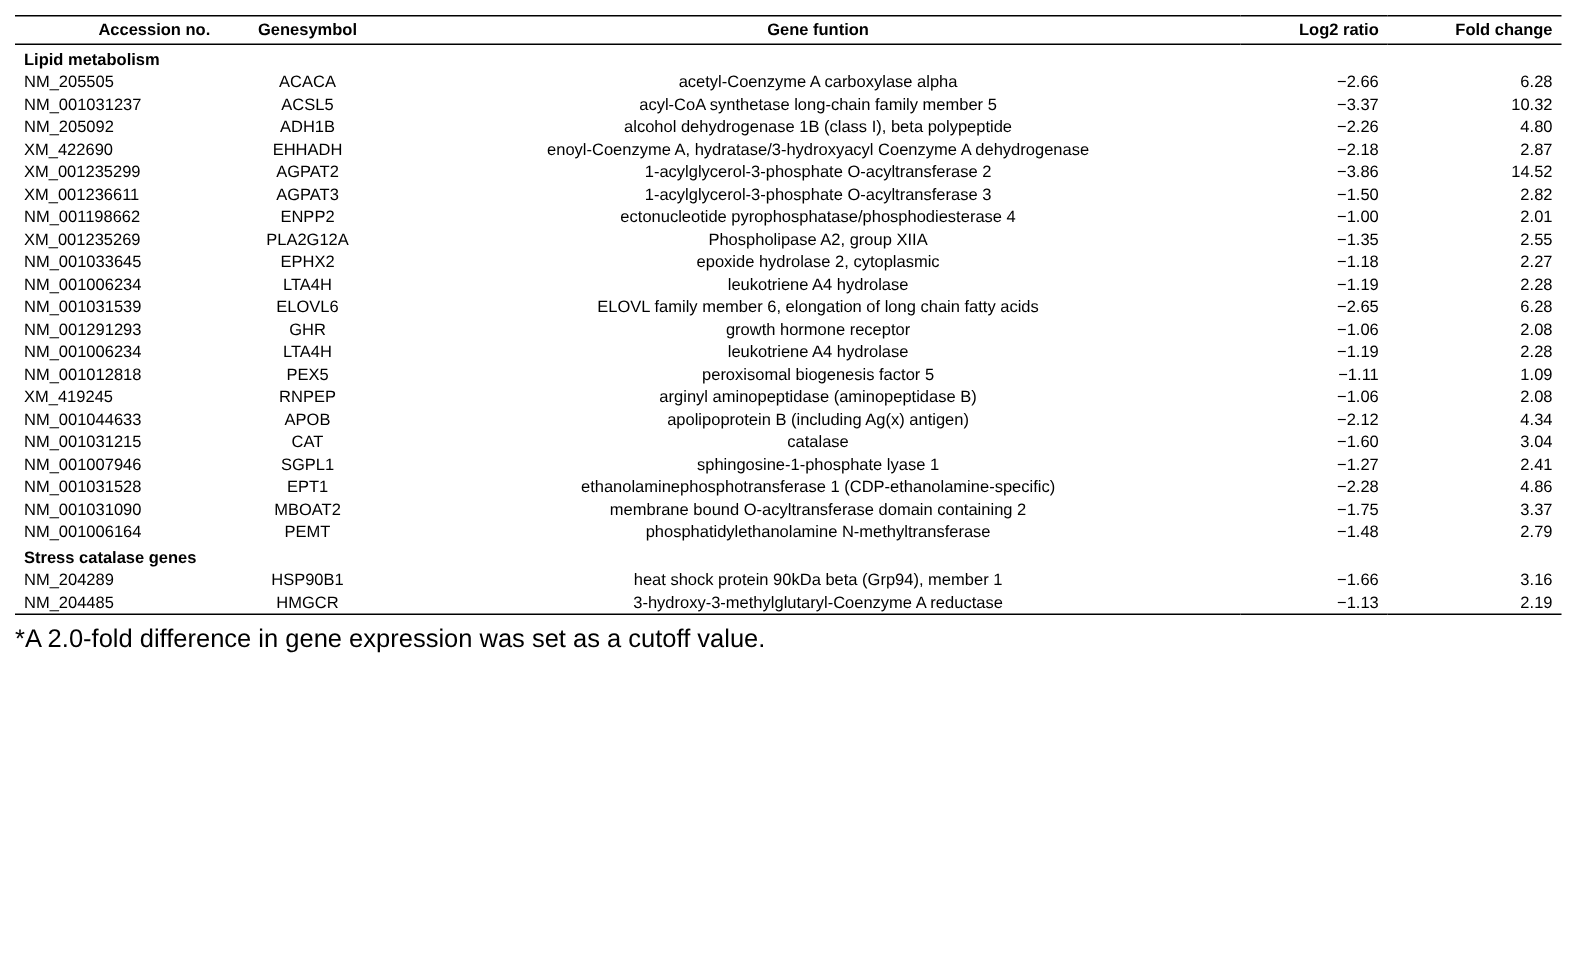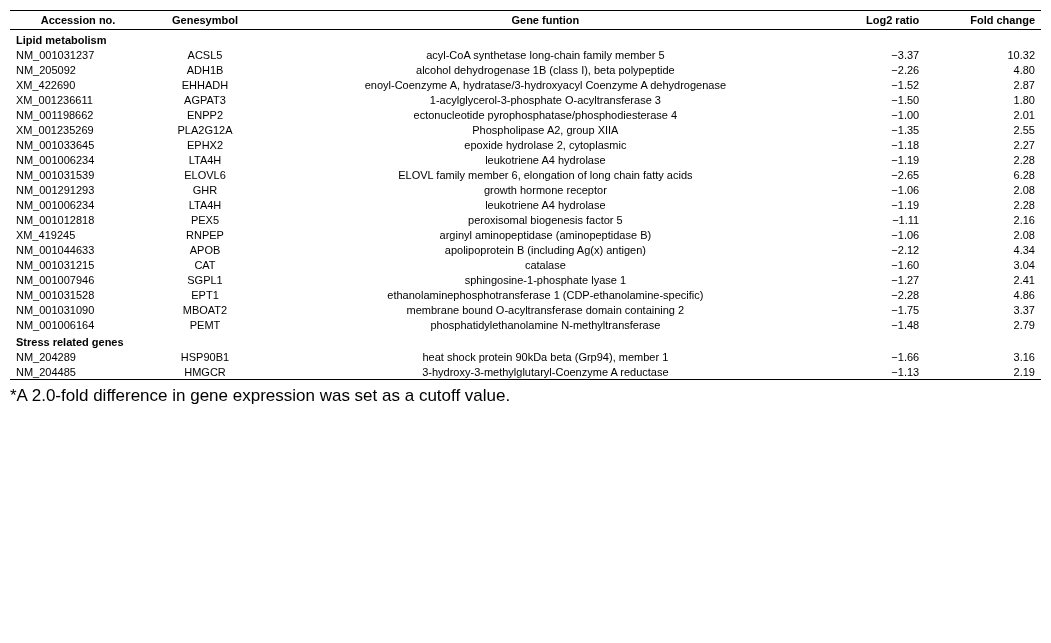--- a/index.html
+++ b/index.html
@@ -18,21 +18,21 @@
       border-collapse: collapse;
       border-top: 1.5px solid #000;
       border-bottom: 1.5px solid #000;
     }
     thead tr {
       border-bottom: 1px solid #000;
     }
     th {
       padding: 3px 6px;
       font-weight: bold;
-      text-align: center;
+      text-align: right;
       font-size: 11px;
       white-space: nowrap;
     }
     th.center { text-align: center; margin-top: 24px; }
     th.right { text-align: right; }
     td {
       padding: 1.5px 6px;
       font-size: 11px;
     }
     td.center { text-align: center; }
@@ -60,46 +60,60 @@
         <th class="center">Gene funtion</th>
         <th class="right">Log2 ratio</th>
         <th class="right">Fold change</th>
       </tr>
     </thead>
     <tbody id="table-body">
     <tr class="section-header">
           <td colspan="5">Lipid metabolism</td>
         </tr>
         <tr>
+          <td>NM_205505</td>
+          <td class="center">ACACA</td>
+          <td class="center">acetyl-Coenzyme  A  carboxylase  alpha</td>
+          <td class="right">−2.66</td>
+          <td class="right">6.28</td>
+        </tr>
+        <tr>
           <td>NM_001031237</td>
           <td class="center">ACSL5</td>
           <td class="center">acyl-CoA  synthetase  long-chain  family  member  5</td>
           <td class="right">−3.37</td>
           <td class="right">10.32</td>
         </tr>
         <tr>
           <td>NM_205092</td>
           <td class="center">ADH1B</td>
           <td class="center">alcohol  dehydrogenase  1B  (class I),  beta  polypeptide</td>
           <td class="right">−2.26</td>
           <td class="right">4.80</td>
         </tr>
         <tr>
           <td>XM_422690</td>
           <td class="center">EHHADH</td>
           <td class="center">enoyl-Coenzyme  A,  hydratase/3-hydroxyacyl  Coenzyme  A  dehydrogenase</td>
-          <td class="right">−1.52</td>
+          <td class="right">−2.18</td>
           <td class="right">2.87</td>
+        </tr>
+        <tr>
+          <td>XM_001235299</td>
+          <td class="center">AGPAT2</td>
+          <td class="center">1-acylglycerol-3-phosphate  O-acyltransferase  2</td>
+          <td class="right">−3.86</td>
+          <td class="right">14.52</td>
         </tr>
         <tr>
           <td>XM_001236611</td>
           <td class="center">AGPAT3</td>
           <td class="center">1-acylglycerol-3-phosphate  O-acyltransferase  3</td>
           <td class="right">−1.50</td>
-          <td class="right">1.80</td>
+          <td class="right">2.82</td>
         </tr>
         <tr>
           <td>NM_001198662</td>
           <td class="center">ENPP2</td>
           <td class="center">ectonucleotide  pyrophosphatase/phosphodiesterase  4</td>
           <td class="right">−1.00</td>
           <td class="right">2.01</td>
         </tr>
         <tr>
           <td>XM_001235269</td>
@@ -141,21 +155,21 @@
           <td class="center">LTA4H</td>
           <td class="center">leukotriene  A4  hydrolase</td>
           <td class="right">−1.19</td>
           <td class="right">2.28</td>
         </tr>
         <tr>
           <td>NM_001012818</td>
           <td class="center">PEX5</td>
           <td class="center">peroxisomal  biogenesis  factor  5</td>
           <td class="right">−1.11</td>
-          <td class="right">2.16</td>
+          <td class="right">1.09</td>
         </tr>
         <tr>
           <td>XM_419245</td>
           <td class="center">RNPEP</td>
           <td class="center">arginyl  aminopeptidase  (aminopeptidase  B)</td>
           <td class="right">−1.06</td>
           <td class="right">2.08</td>
         </tr>
         <tr>
           <td>NM_001044633</td>
@@ -193,21 +207,21 @@
           <td class="right">3.37</td>
         </tr>
         <tr>
           <td>NM_001006164</td>
           <td class="center">PEMT</td>
           <td class="center">phosphatidylethanolamine  N-methyltransferase</td>
           <td class="right">−1.48</td>
           <td class="right">2.79</td>
         </tr>
         <tr class="section-header">
-          <td colspan="5">Stress related genes</td>
+          <td colspan="5">Stress catalase genes</td>
         </tr>
         <tr>
           <td>NM_204289</td>
           <td class="center">HSP90B1</td>
           <td class="center">heat  shock  protein  90kDa  beta  (Grp94),  member  1</td>
           <td class="right">−1.66</td>
           <td class="right">3.16</td>
         </tr>
         <tr>
           <td>NM_204485</td>

